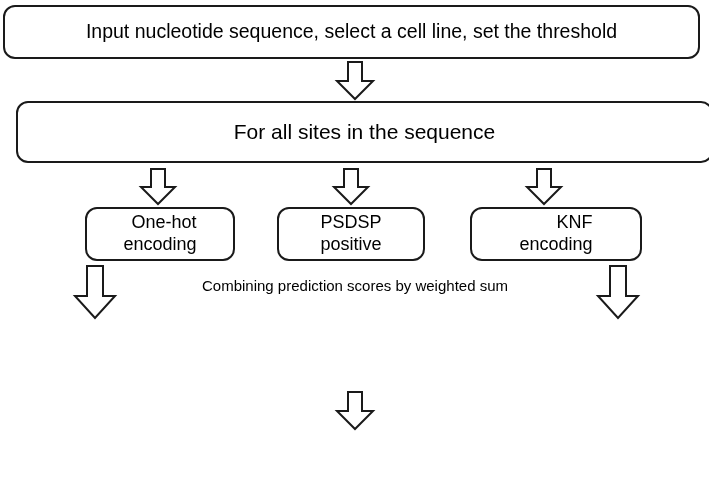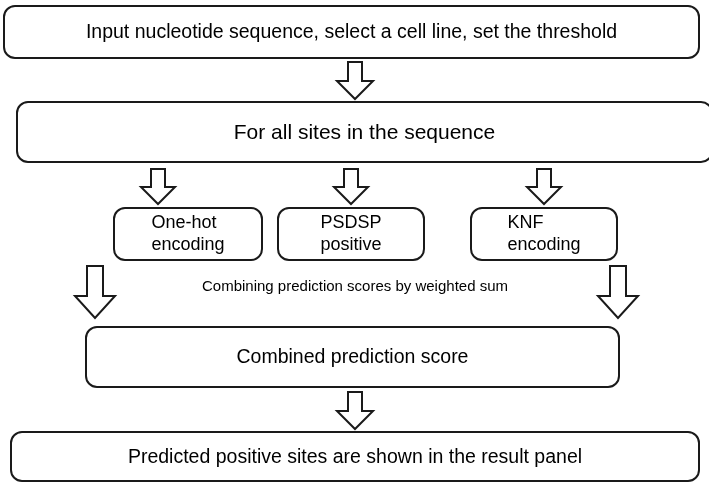--- a/index.html
+++ b/index.html
@@ -20,36 +20,36 @@
   }
   .node {
     position: absolute;
     box-sizing: border-box;
     border: 2px solid #1a1a1a;
     border-radius: 12px;
     background: #ffffff;
     display: flex;
     align-items: center;
     justify-content: center;
-    text-align: left;
+    text-align: right;
     line-height: 1.22;
     color: #000000;
   }
   .node-label {
     display: block;
     padding: 0 6px;
     white-space: pre-line;
   }
 
   
   #node-input      { left: 3px;   top: 5px;   width: 697px; height: 54px;  font-size: 19.5px; }
   #node-loop       { left: 16px;   top: 101px; width: 697px; height: 62px;  font-size: 21px; }
-  #node-onehot     { left: 85px;  top: 207px; width: 150px; height: 54px;  font-size: 18px; margin-left: 28px;   }
+  #node-onehot     { left: 85px;  top: 207px; width: 150px; height: 54px;  font-size: 18px;   }
   #node-psdsp      { left: 277px; top: 207px; width: 148px; height: 54px;  font-size: 18px;   }
-  #node-knf        { left: 470px; top: 207px; width: 148px; height: 54px;  font-size: 18px;   }
+  #node-knf        { left: 470px; top: 207px; width: 172px; height: 54px;  font-size: 18px;   }
   #node-combined   { left: 85px;  top: 326px; width: 535px; height: 62px;  font-size: 19.5px; }
   #node-result     { left: 10px;  top: 431px; width: 690px; height: 51px;  font-size: 19.5px; }
 
   
   .arrow {
     position: absolute;
   }
   .arrow svg { display: block; }
 
   #arrow-input-loop   { left: 333px; top: 61px;  }
@@ -127,27 +127,21 @@
     </svg>
   </div>
   <div class="arrow" id="arrow-right-combine">
     <svg width="46" height="55" viewBox="0 0 46 55">
       <polygon points="15,1 31,1 31,31 43,31 23,53 3,31 15,31" fill="#ffffff" stroke="#1a1a1a" stroke-width="2" stroke-linejoin="miter"></polygon>
     </svg>
   </div>
 
   <div id="caption-combining">Combining prediction scores by weighted sum</div>
 
-  <div class="node" id="node-combined">
-    <span class="node-label">Combined prediction score</span>
-  </div>
 
   <div class="arrow" id="arrow-combined-res">
     <svg width="44" height="40" viewBox="0 0 44 40">
       <polygon points="15,1 29,1 29,20 40,20 22,38 4,20 15,20" fill="#ffffff" stroke="#1a1a1a" stroke-width="2" stroke-linejoin="miter"></polygon>
     </svg>
   </div>
 
-  <div class="node" id="node-result">
-    <span class="node-label">Predicted positive sites are shown in the result panel</span>
-  </div>
 
 </div>
 
 </body></html>

